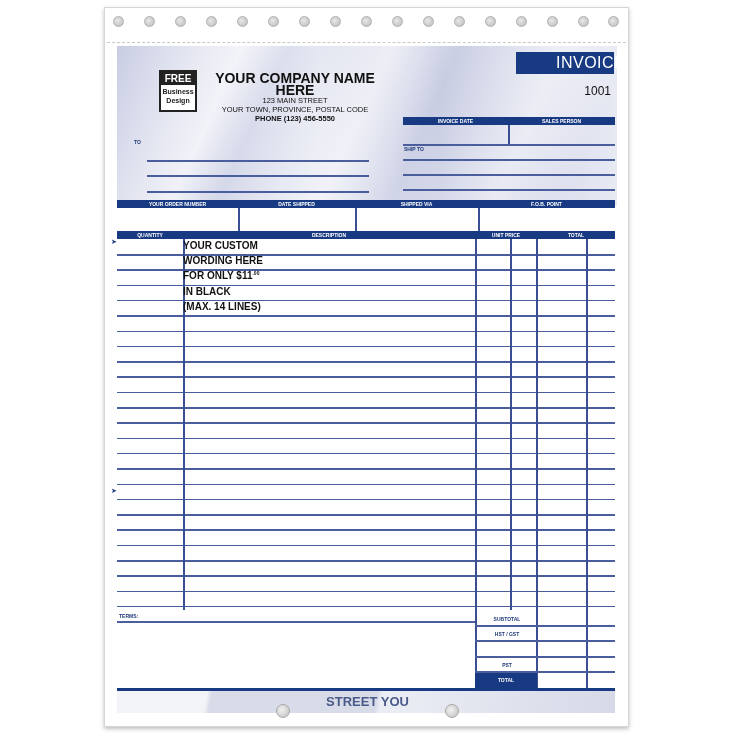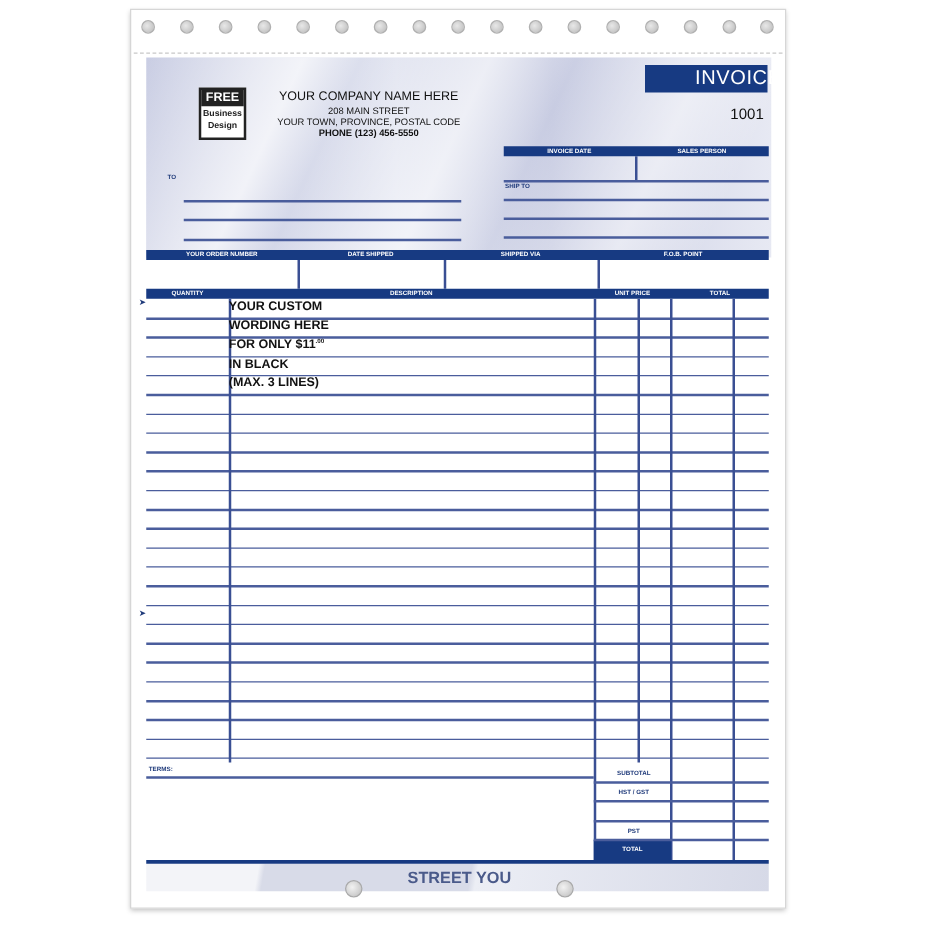--- a/index.html
+++ b/index.html
@@ -25,21 +25,21 @@
       linear-gradient(115deg, rgba(255,255,255,0) 0%, rgba(255,255,255,0.7) 22%, rgba(255,255,255,0) 30%, rgba(255,255,255,0.6) 48%, rgba(255,255,255,0) 60%, rgba(255,255,255,0.5) 78%, rgba(255,255,255,0) 90%),
       linear-gradient(90deg, #c9cde3 0%, #dfe2ef 40%, #c8cce2 65%, #e7e9f3 100%);
   }
   .free-box {
     position: absolute; left: 54px; top: 62px; width: 38px; height: 42px;
     border: 2px solid #222; background: #fff; text-align: center;
   }
   .free-top { background: #222; color: #fff; font-weight: bold; font-size: 10px; line-height: 13px; }
   .free-bot { color: #222; font-size: 7px; font-weight: bold; line-height: 12px; }
   .company { position: absolute; left: 100px; top: 64px; width: 180px; text-align: center; color: #111; }
-  .company .name { font-size: 10px; font-weight: normal; line-height: 12px; }
+  .company .name { font-size: 14px; font-weight: bold; line-height: 12px; }
   .company .line { font-size: 7.5px; line-height: 9px; }
   .company .phone { font-size: 7.5px; font-weight: bold; line-height: 9px; }
 
   .inv-title {
     position: absolute; left: 411px; top: 44px; width: 98px; height: 22px;
     background: #173a82; color: #fff; font-size: 16px; text-align: center; line-height: 22px; letter-spacing: 0.5px; padding-left: 40px;
   }
   .inv-num { position: absolute; left: 440px; top: 76px; width: 66px; text-align: right; font-size: 12px; color: #111; }
 
   .bar { position: absolute; background: #173a82; color: #fff; font-size: 5px; font-weight: bold; line-height: 8px; }
@@ -91,21 +91,21 @@
   <div class="swoosh"></div>
 
   <div class="free-box">
     <div class="free-top">FREE</div>
     <div class="free-bot" style="line-height:9px;margin-top:2px">Business</div>
     <div class="free-bot" style="line-height:9px">Design</div>
   </div>
 
   <div class="company">
     <div class="name">YOUR COMPANY NAME HERE</div>
-    <div class="line">208 MAIN STREET</div>
+    <div class="line">123 MAIN STREET</div>
     <div class="line">YOUR TOWN, PROVINCE, POSTAL CODE</div>
     <div class="phone">PHONE (123) 456-5550</div>
   </div>
 
   <div class="inv-title">INVOICE</div>
   <div class="inv-num">1001</div>
 
   <div class="bar" style="left:298px; top:109px; width:212px; height:8px;">
     <span style="left:0; width:105px;">INVOICE DATE</span>
     <span style="left:105px; width:107px;">SALES PERSON</span>
@@ -173,21 +173,21 @@
   <div class="vline" style="left:431px; top:231px; height:449px;"></div>
   <div class="vline" style="left:481px; top:231px; height:449px;"></div>
 
   <div class="arrow" style="top:230px;">➤</div>
   <div class="arrow" style="top:479px;">➤</div>
 
   <div class="desc-text" style="top:232px;">YOUR CUSTOM</div>
   <div class="desc-text" style="top:247px;">WORDING HERE</div>
   <div class="desc-text" style="top:262px;"><span>FOR ONLY $11</span><sup>.00</sup></div>
   <div class="desc-text" style="top:278px;">IN BLACK</div>
-  <div class="desc-text" style="top:293px;">(MAX. 3 LINES)</div>
+  <div class="desc-text" style="top:293px;">(MAX. 14 LINES)</div>
 
   <div class="label-sm" style="left:14px; top:605px;">TERMS:</div>
   <div class="sum-label" style="top:608px;">SUBTOTAL</div>
   <div class="sum-label" style="top:623px;">HST / GST</div>
   <div class="sum-label" style="top:654px;">PST</div>
   <div class="total-cell">TOTAL</div>
   <div class="hline" style="left:370px; top:617px; width:140px;"></div>
   <div class="hline" style="left:370px; top:632px; width:140px;"></div>
   <div class="hline" style="left:370px; top:648px; width:140px;"></div>
   <div class="hline" style="left:370px; top:663px; width:140px;"></div>

